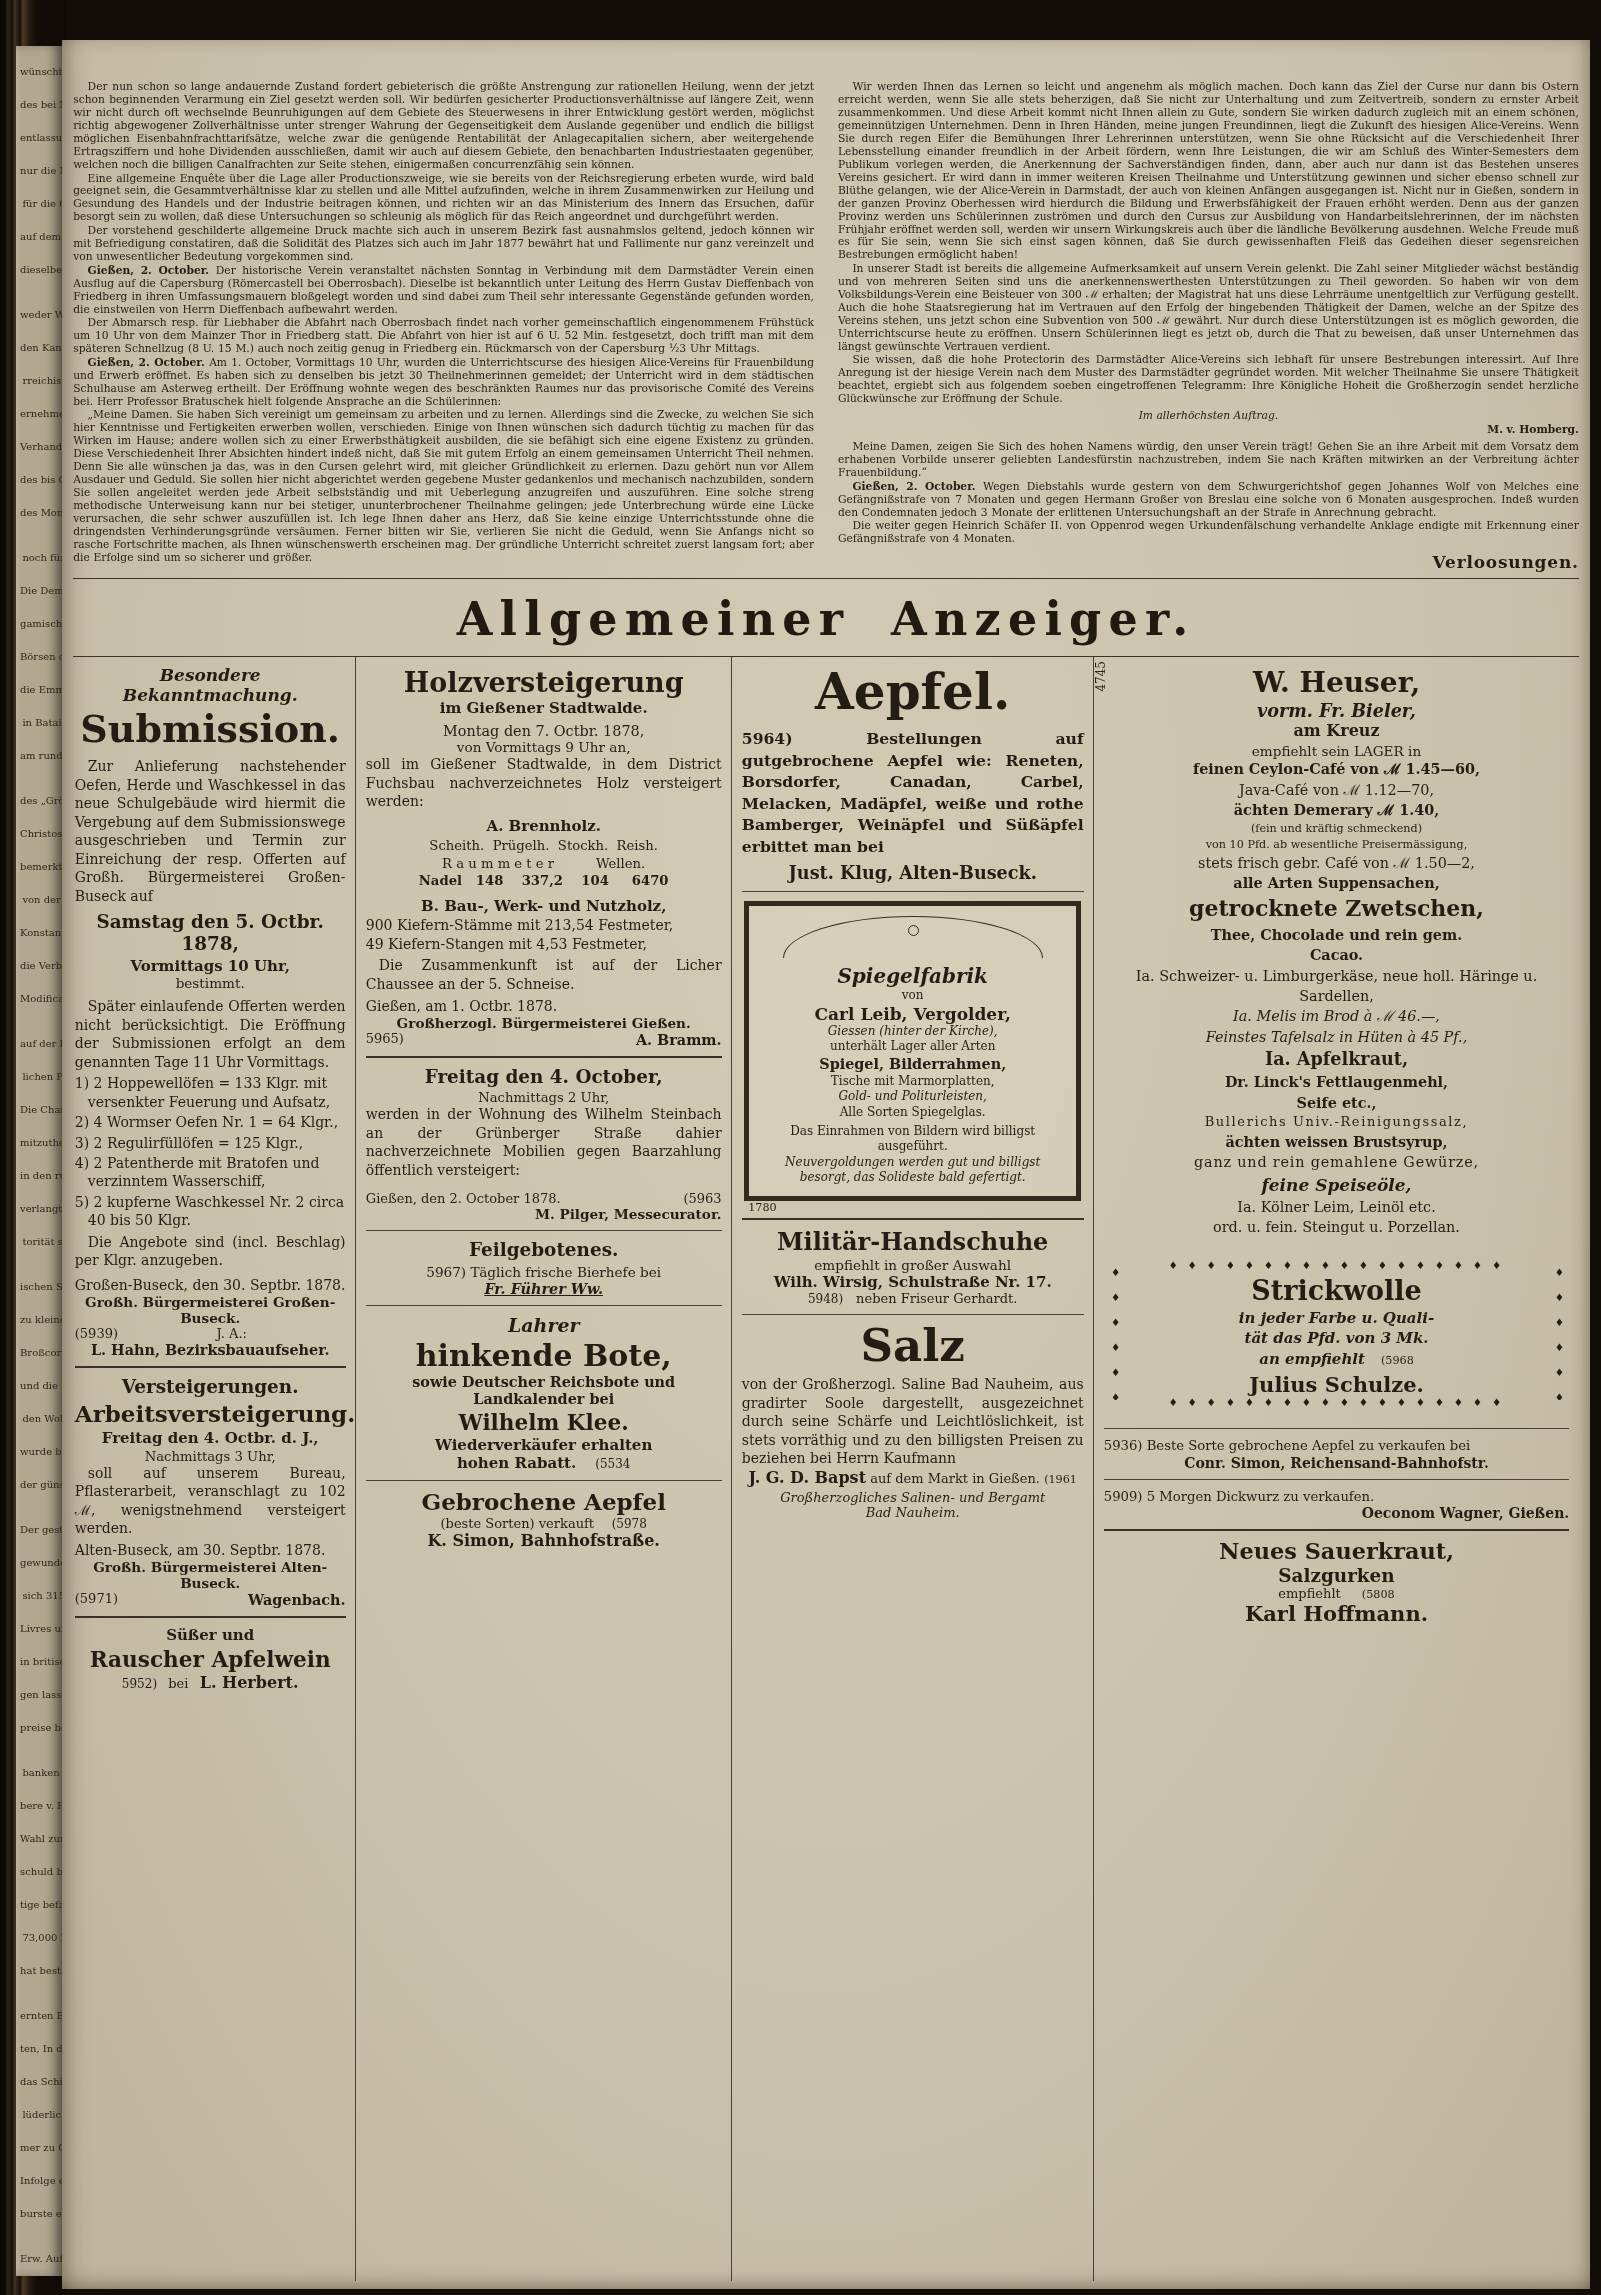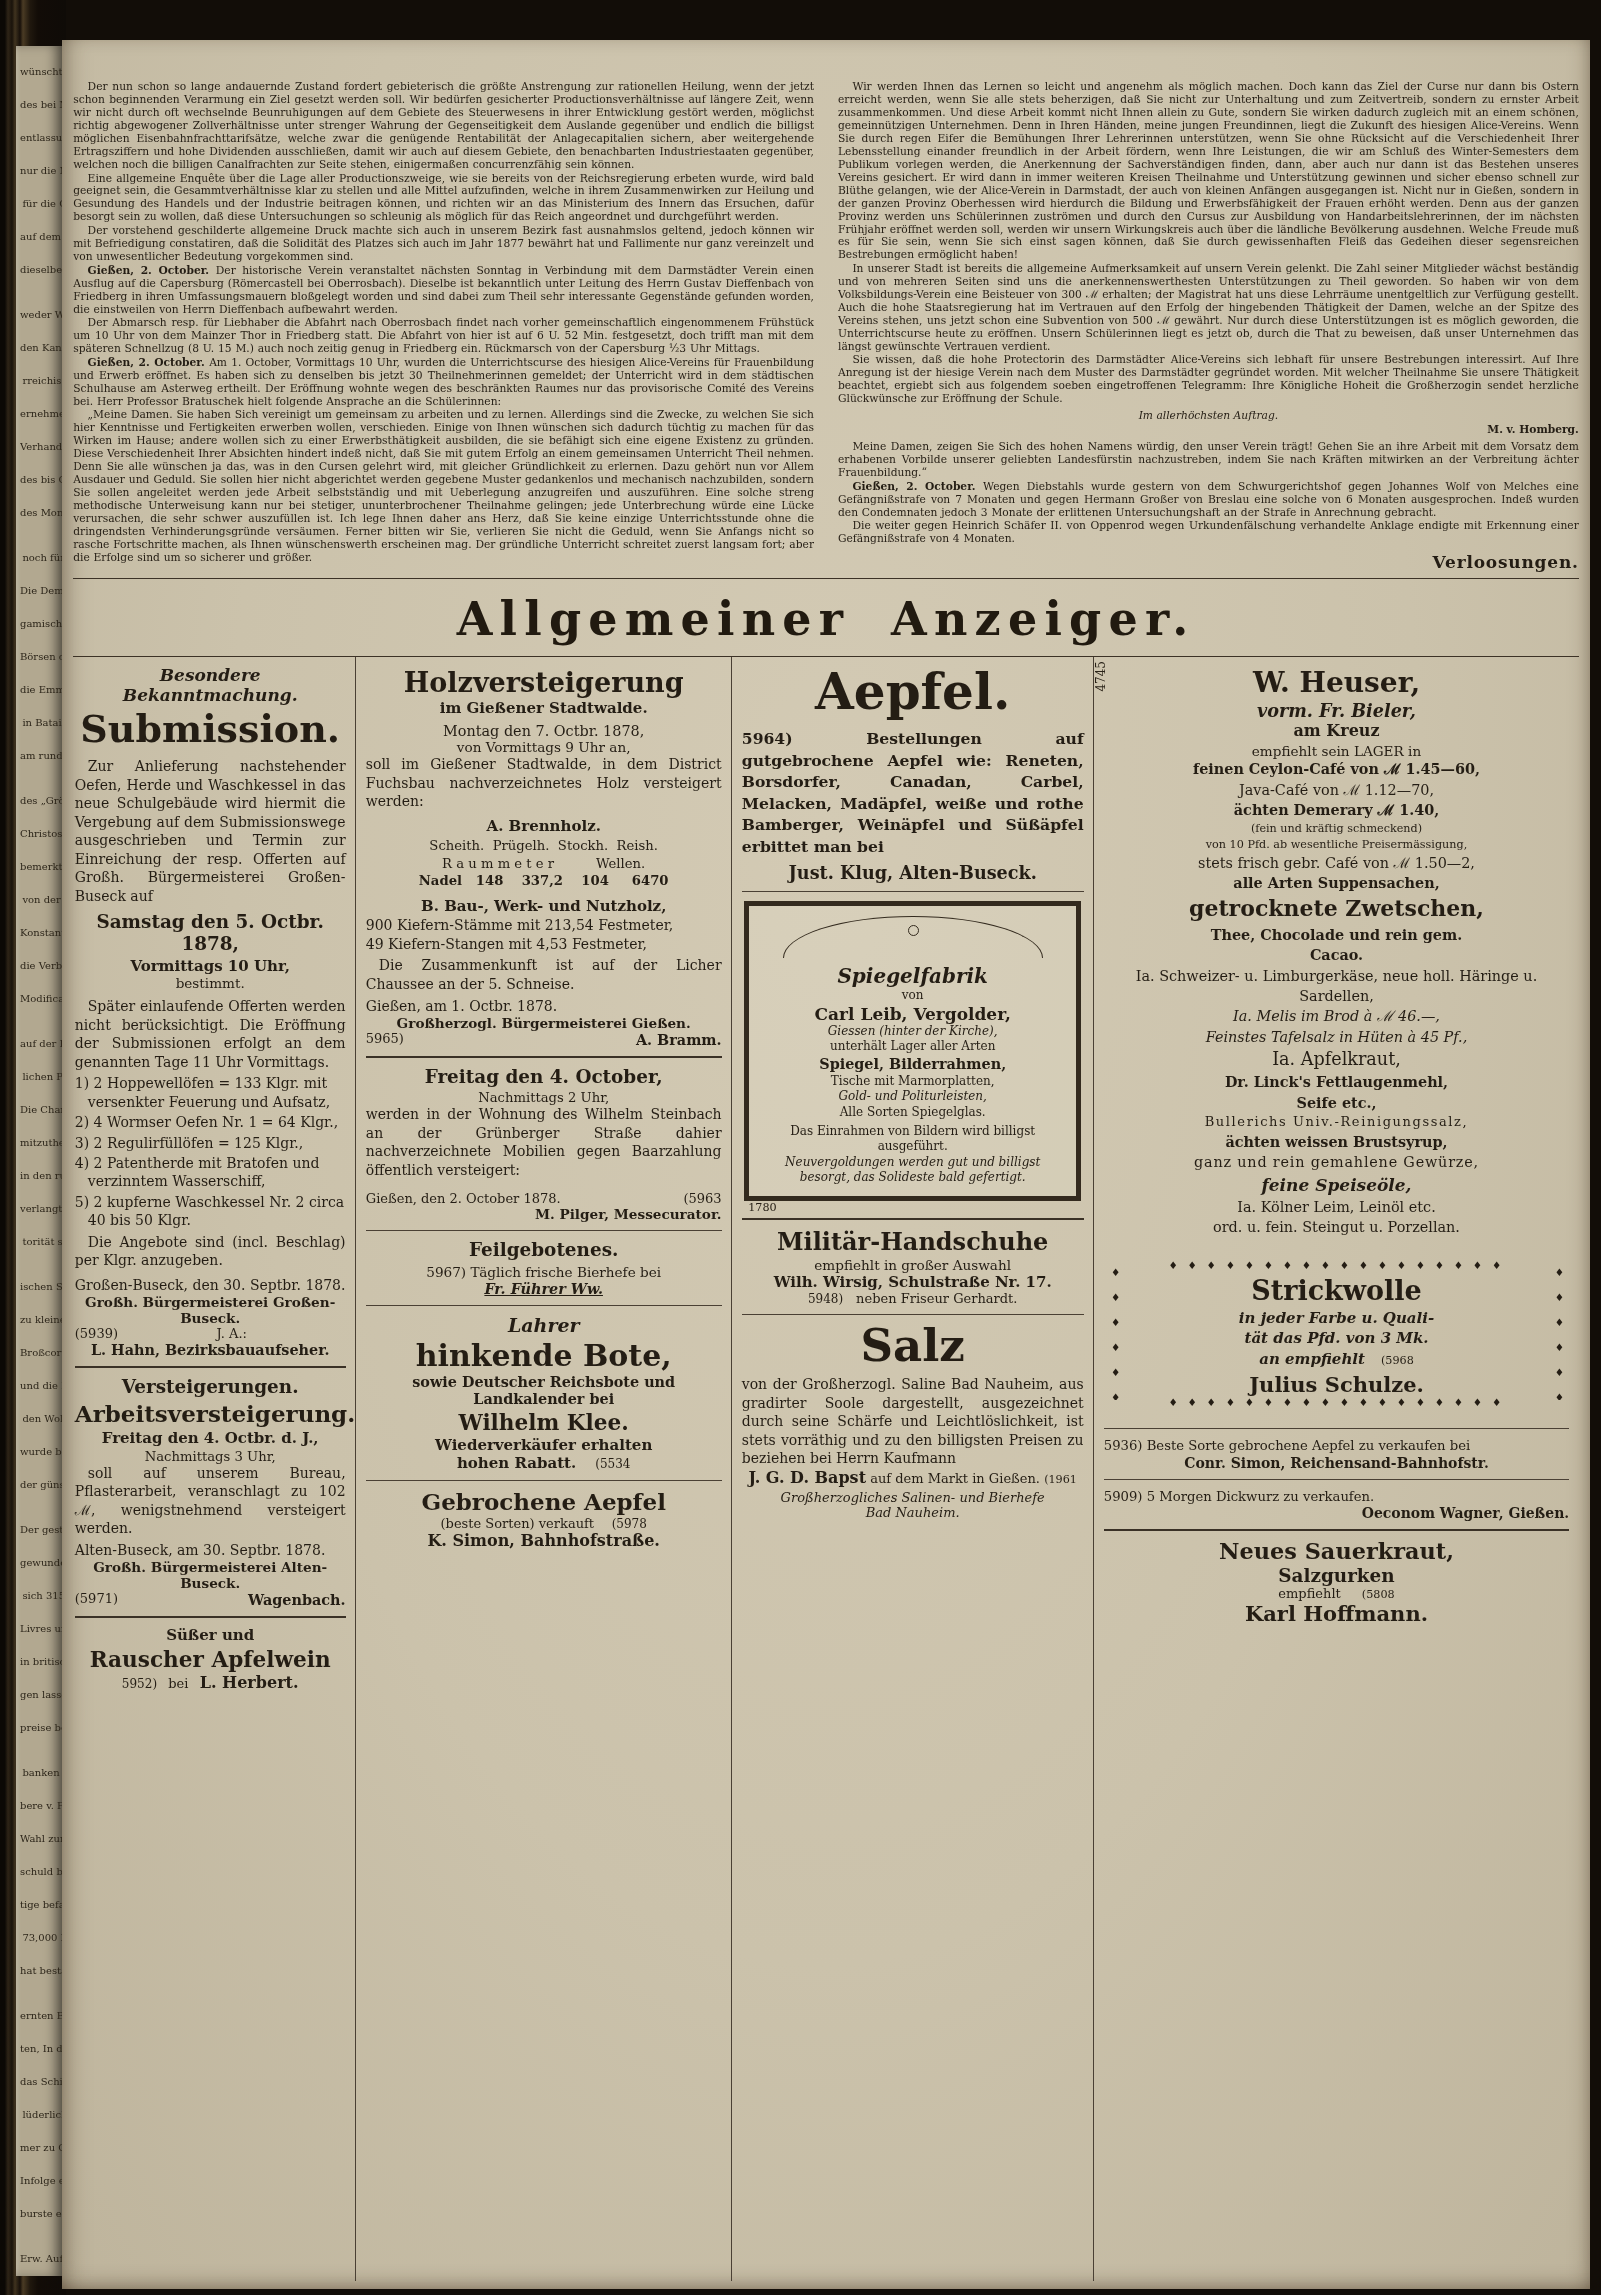--- a/index.html
+++ b/index.html
@@ -82,21 +82,21 @@
   .heuser-lines > div:nth-child(9),
   .heuser-lines > div:nth-child(10),
   .heuser-lines > div:nth-child(15),
   .heuser-lines > div:nth-child(16),
   .heuser-lines > div:nth-child(18) { font-weight:bold; }
   .heuser-lines > div:nth-child(4),
   .heuser-lines > div:nth-child(5) { font-size:11.2px; }
   .heuser-lines > div:nth-child(8) { font-weight:bold; font-size:22px; }
   .heuser-lines > div:nth-child(12),
   .heuser-lines > div:nth-child(13) { font-style:italic; }
-  .heuser-lines > div:nth-child(14) { font-weight:normal; font-size:17.6px; }
+  .heuser-lines > div:nth-child(14) { font-weight:bold; font-size:17.6px; }
   .heuser-lines > div:nth-child(17) { letter-spacing:1.6px; font-size:13px; }
   .heuser-lines > div:nth-child(19) { letter-spacing:0.8px; }
   .heuser-lines > div:nth-child(20) { font-weight:bold; font-style:italic; font-size:17px; }
 
   .vert-num { position:absolute; left:0; top:4.8px; writing-mode:vertical-rl; transform:rotate(180deg); font-size:12px; color:#2a2318; }
   .milit { border-top:2.4px double #3a3126; border-bottom:0.8px solid #4a4034; padding:6.4px 0 8px; }
 </style>
 </head>
 <body>
 
@@ -364,21 +364,21 @@
         </div>
 
         <div>
           <div class="h-huge" style="font-size:45px;margin:6.4px 0 6.4px;">Salz</div>
           <p class="adbody">von der Großherzogl. Saline Bad Nauheim, aus gradirter Soole dargestellt, ausgezeichnet durch seine Schärfe und Leichtlöslichkeit, ist stets vorräthig und zu den billigsten Preisen zu beziehen bei Herrn Kaufmann</p>
           <div class="ctr">
             <span class="b" style="font-size:16px;">J. G. D. Bapst</span>
             <span style="font-size:13px;">auf dem Markt in Gießen.</span>
             <span style="font-size:11.2px;">(1961</span>
           </div>
-          <div class="ctr i mt4" style="font-size:13px;">Großherzogliches Salinen- und Bierhefe</div>
+          <div class="ctr i mt4" style="font-size:13px;">Großherzogliches Salinen- und Bergamt</div>
           <div class="ctr i" style="font-size:13px;">Bad Nauheim.</div>
         </div>
       </div>
 
       <div class="adcol">
         <div class="vert-num">4745</div>
 
         <div>
           <div class="h-big" style="font-size:28px;">W. Heuser,</div>
           <div class="ctr b i" style="font-size:17.6px;">vorm. Fr. Bieler,</div>

